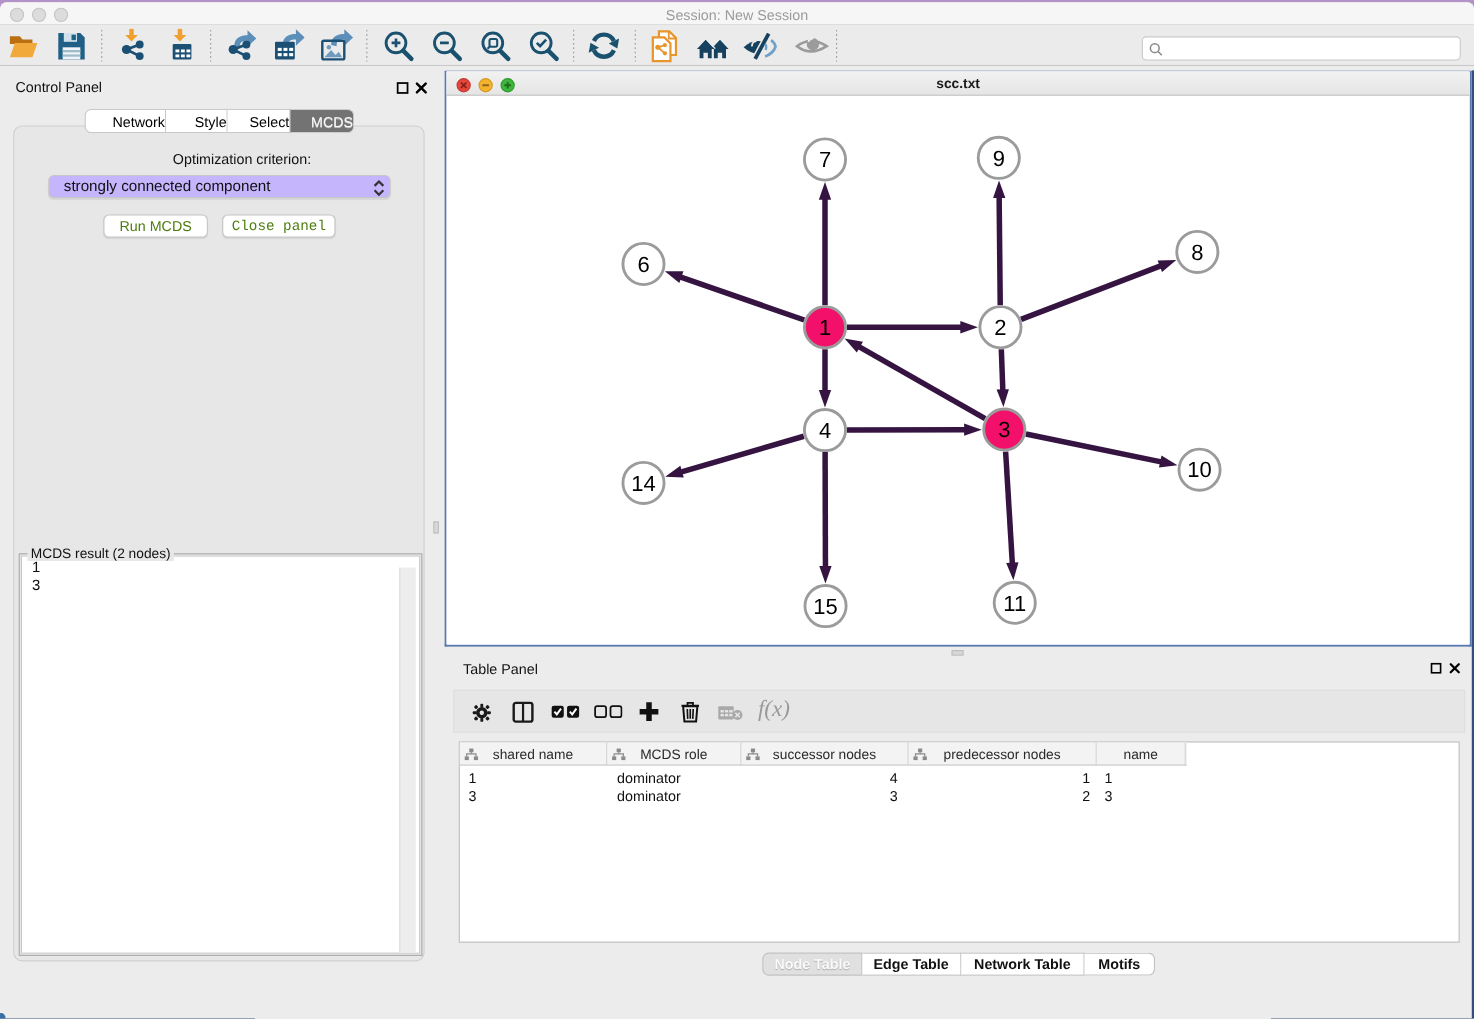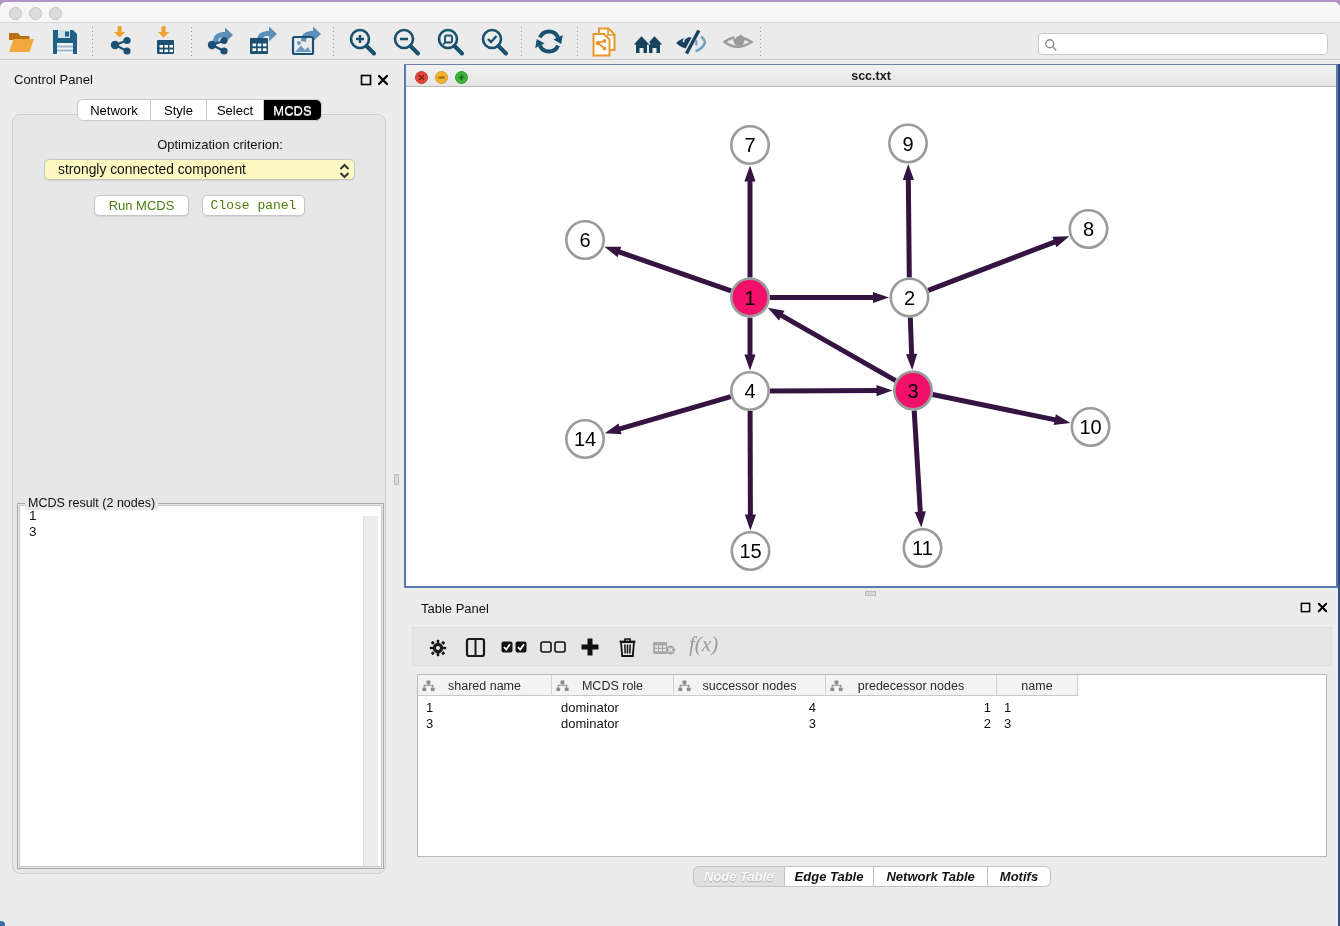--- a/index.html
+++ b/index.html
@@ -13,40 +13,41 @@
 #wtitle { position:absolute; top:4px; left:0; width:100%; text-align:center; font-size:13px; color:#9b9b9b; }
 
 #toolbar { position:absolute; left:0; top:21px; width:100%; height:37px; background:#ebebeb; border-bottom:1px solid #c9c9c9; }
 .sep { position:absolute; top:4px; height:29px; width:1px; background-image:linear-gradient(#9a9a9a 33%, rgba(255,255,255,0) 0%); background-size:1px 4px; }
 .ticon { position:absolute; top:3px; width:32px; height:32px; }
 
 #cp { position:absolute; left:0; top:62px; width:392px; height:828px; background:#ececec; }
 #cp-title { position:absolute; left:14px; top:8px; font-size:13px; color:#111; }
 #cp-panel { position:absolute; left:12px; top:50px; width:374px; height:760px; background:#e7e7e7; border:1px solid #cfcfcf; border-radius:8px; }
 #tabs { position:absolute; left:77px; top:35px; height:22px; display:flex; z-index:5; }
-.tab { height:22px; line-height:21px; font-size:13px; text-align:center; background:#fff; border:1px solid #c9c9c9; border-left:none; color:#000; }
+.tab { height:22px; line-height:21px; font-size:13px; text-align:right; background:#fff; border:1px solid #c9c9c9; border-left:none; color:#000; }
 .tab.first { border-left:1px solid #c9c9c9; border-radius:6px 0 0 6px; }
-.tab.sel { background:#000000; border-radius:0 6px 6px 0; color:#fbfbfb; text-shadow:0 1px 0 #bbb; border-color:#ccc; }
+.tab.sel { background:#737373; border-radius:0 6px 6px 0; color:#fbfbfb; text-shadow:0 1px 0 #bbb; border-color:#ccc; }
 #optlabel { position:absolute; left:0; top:73px; width:392px; text-align:center; font-size:13px; color:#111;padding-left:48px; }
-#dropdown { position:absolute; left:44px; top:95px; width:311px; height:21px; background:#fef9c3; border:1px solid #c6c6c6; border-radius:5px; box-shadow:0 1px 1px rgba(0,0,0,0.08); }
+#dropdown { position:absolute; left:44px; top:95px; width:311px; height:21px; background:#c4b5fd; border:1px solid #c6c6c6; border-radius:5px; box-shadow:0 1px 1px rgba(0,0,0,0.08); }
 #dropdown span { position:absolute; left:13px; top:2px; font-size:13.8px; color:#111; }
 .btn { position:absolute; top:131px; height:21px; background:#fff; border:1px solid #c6c6c6; border-radius:5px; font-size:13px; color:#4d7c0f; text-align:center; line-height:19px; box-shadow:0 1px 1px rgba(0,0,0,0.08); }
 #fieldset { position:absolute; left:17px; top:439px; width:367px; height:366px; border:1px solid #a9a9a9; }
 #fs-legend { position:absolute; left:7px; top:-8px; background:#e7e7e7; padding:0 3px; font-size:12.5px; color:#111; }
 #fs-inner { position:absolute; left:1px; top:1px; width:363px; height:362px; background:#fff; border:1px solid #c9c9c9; }
 #fs-scroll { position:absolute; right:3px; top:10px; width:15px; height:350px; background:#ededed; border-left:1px solid #dcdcdc; }
 #fs-text { position:absolute; left:9px; top:2px; font-size:13.5px; color:#111; line-height:16px; }
 </style>
 </head>
 <body>
 <div id="app">
 <div id="titlebar">
   <div class="tl" style="left:9px"></div>
   <div class="tl" style="left:29px"></div>
   <div class="tl" style="left:49px"></div>
+  <div id="wtitle">Session: New Session</div>
 </div>
 <div id="toolbar">
 
   <svg class="ticon" style="left:5px" viewBox="0 0 32 32">
     <path d="M4 7 h9 l2.5 3 h9 v4 H4 Z" fill="#b96f12"></path>
     <path d="M4 26 L8.5 13 H29 L24.5 26 Z" fill="#f2a93b"></path>
   </svg>
 
   <svg class="ticon" style="left:49px" viewBox="0 0 32 32">
     <path d="M4 4 H24 L28 8 V28 H4 Z" fill="#205f86"></path>
@@ -248,21 +249,21 @@
 #tablepanel { position:absolute; left:392px; top:595px; width:948px; height:292px; background:#ececec; }
 #tp-title { position:absolute; left:29px; top:4px; font-size:13px; color:#111; }
 #tp-toolbar { position:absolute; left:20px; top:30px; width:920px; height:39px; background:#e6e6e6; border:1px solid #dedede; border-radius:0; }
 #tp-table { position:absolute; left:25px; top:77px; width:910px; height:183px; background:#fff; border:1px solid #b9b9b9; }
 #tp-head { position:absolute; left:0; top:0; width:661px; height:21px; background:#f3f3f3; border-bottom:1px solid #c9c9c9; }
 .th { position:absolute; top:0; height:21px; border-right:1px solid #d4d4d4; }
 .hicon { position:absolute; left:4px; top:5px; }
 .th .txt { position:absolute; top:4px; left:0; width:100%; text-align:center; font-size:12.5px; color:#2a2a2a; }
 .cell { position:absolute; font-size:13px; color:#111; }
 .tabsbot { position:absolute; left:301px; top:269px; height:21px; display:flex; }
-.btab { height:21px; line-height:20px; padding:0 10px; font-size:13px; font-weight:bold; background:#fff; border:1px solid #c2c2c2; border-left:none; color:#111;font-style:italic; }
+.btab { height:21px; line-height:20px; padding:0 10px; font-size:13px; font-weight:bold; background:#fff; border:1px solid #c2c2c2; border-left:none; color:#111; }
 .btab.sel { background:#e0e0e0; color:#fafafa; text-shadow:0 1px 1px #aaa; border-radius:6px 0 0 6px; border-left:1px solid #c2c2c2; }
 .btab.last { border-radius:0 6px 6px 0; }
 #statusbar { position:absolute; left:0; top:887px; width:1340px; height:37px; background:#eeeeee; border-top:1px solid #c6c6c6; }
 #memb { position:absolute; right:10px; top:7px; width:74px; height:23px; background:#f9f9f9; border:1px solid #a8a8a8; font-size:12.5px; color:#111; }
 #listb { position:absolute; left:11px; top:9px; width:27px; height:21px; background:#f9f9f9; border:1px solid #a0a0a0; }
 </style>
 
 <div id="netwin">
   <div id="nw-title">
     <div class="tl2" style="left:9px;background:#e6453c;border:1px solid #c03a32;">

